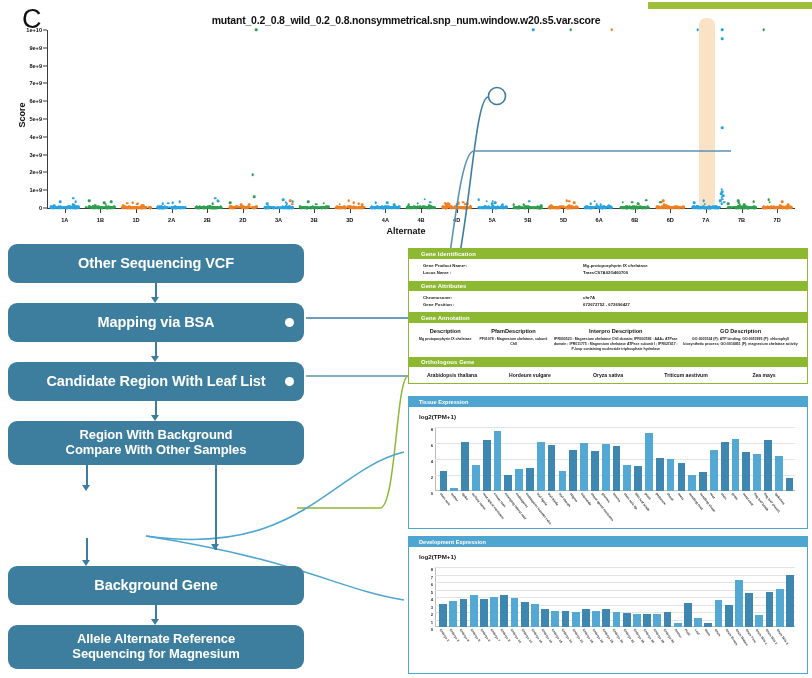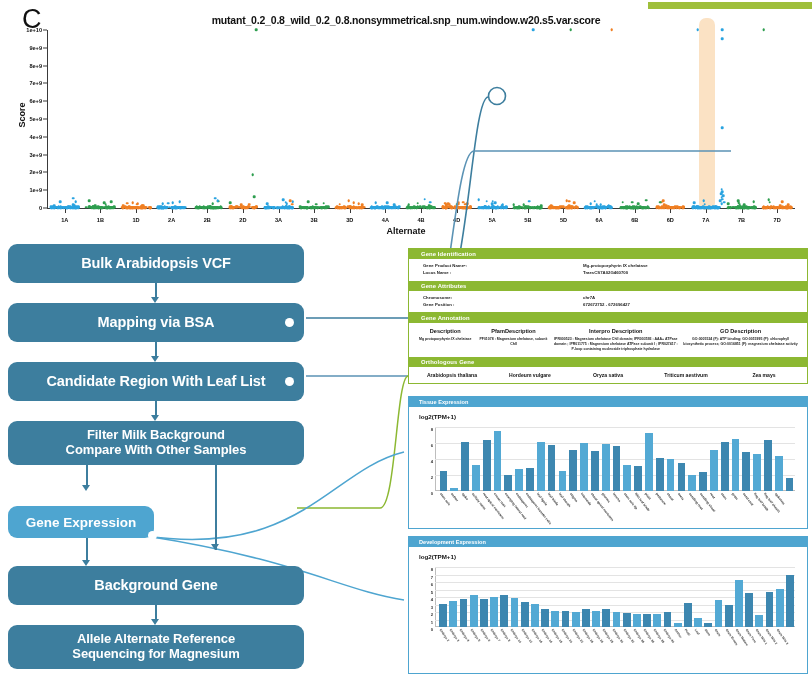--- a/index.html
+++ b/index.html
@@ -1583,54 +1583,50 @@
 
   <path d="M 297 508 L 380 508 C 396 508 396 378 408 376" fill="none" stroke="#8cb832" stroke-width="1.5"></path>
 
   <path d="M 146 536 C 300 558 330 470 404 452" fill="none" stroke="#4ea5d0" stroke-width="1.5"></path>
   <path d="M 146 536 C 300 560 340 590 404 600" fill="none" stroke="#4ea5d0" stroke-width="1.5"></path>
 </svg>
 
 <div id="flow">
 
   <div class="fbox" id="fb0" style="top:0px;height:39px;">
-    <span>Bulk Arabidopsis VCF</span>
+    <span>Other Sequencing VCF</span>
   </div>
   <div class="arrow-stem" style="left:147px;top:39px;height:16px;"></div>
   <div class="arrow-head" style="left:143px;top:53px;"></div>
 
   <div class="fbox" id="fb1" style="top:59px;height:39px;">
     <span>Mapping via BSA</span>
     <div class="knob" style="right:10px;top:15px;"></div>
   </div>
   <div class="arrow-stem" style="left:147px;top:98px;height:16px;"></div>
   <div class="arrow-head" style="left:143px;top:112px;"></div>
 
   <div class="fbox" id="fb2" style="top:118px;height:39px;">
     <span>Candidate Region With Leaf List</span>
     <div class="knob" style="right:10px;top:15px;"></div>
   </div>
   <div class="arrow-stem" style="left:147px;top:157px;height:16px;"></div>
   <div class="arrow-head" style="left:143px;top:171px;"></div>
 
   <div class="fbox two" id="fb3" style="top:177px;height:44px;white-space:pre-line;">
-    <span>Filter Milk Background
+    <span>Region With Background
 Compare With Other Samples</span>
   </div>
 
   <div class="arrow-stem" style="left:78px;top:221px;height:22px;"></div>
   <div class="arrow-head" style="left:74px;top:241px;"></div>
   <div class="arrow-stem" style="left:207px;top:221px;height:85px;"></div>
   <div class="arrow-head" style="left:203px;top:300px;"></div>
 
 
-  <div id="box-gene-expression" style="top:262px;height:32px;">
-    <span>Gene Expression</span>
-    <div class="knob" style="right:-3px;top:25px;"></div>
-  </div>
 
   <div class="arrow-stem" style="left:78px;top:294px;height:24px;"></div>
   <div class="arrow-head" style="left:74px;top:316px;"></div>
 
   <div class="fbox" id="fb4" style="top:322px;height:39px;">
     <span>Background Gene</span>
   </div>
   <div class="arrow-stem" style="left:147px;top:361px;height:16px;"></div>
   <div class="arrow-head" style="left:143px;top:375px;"></div>
 

